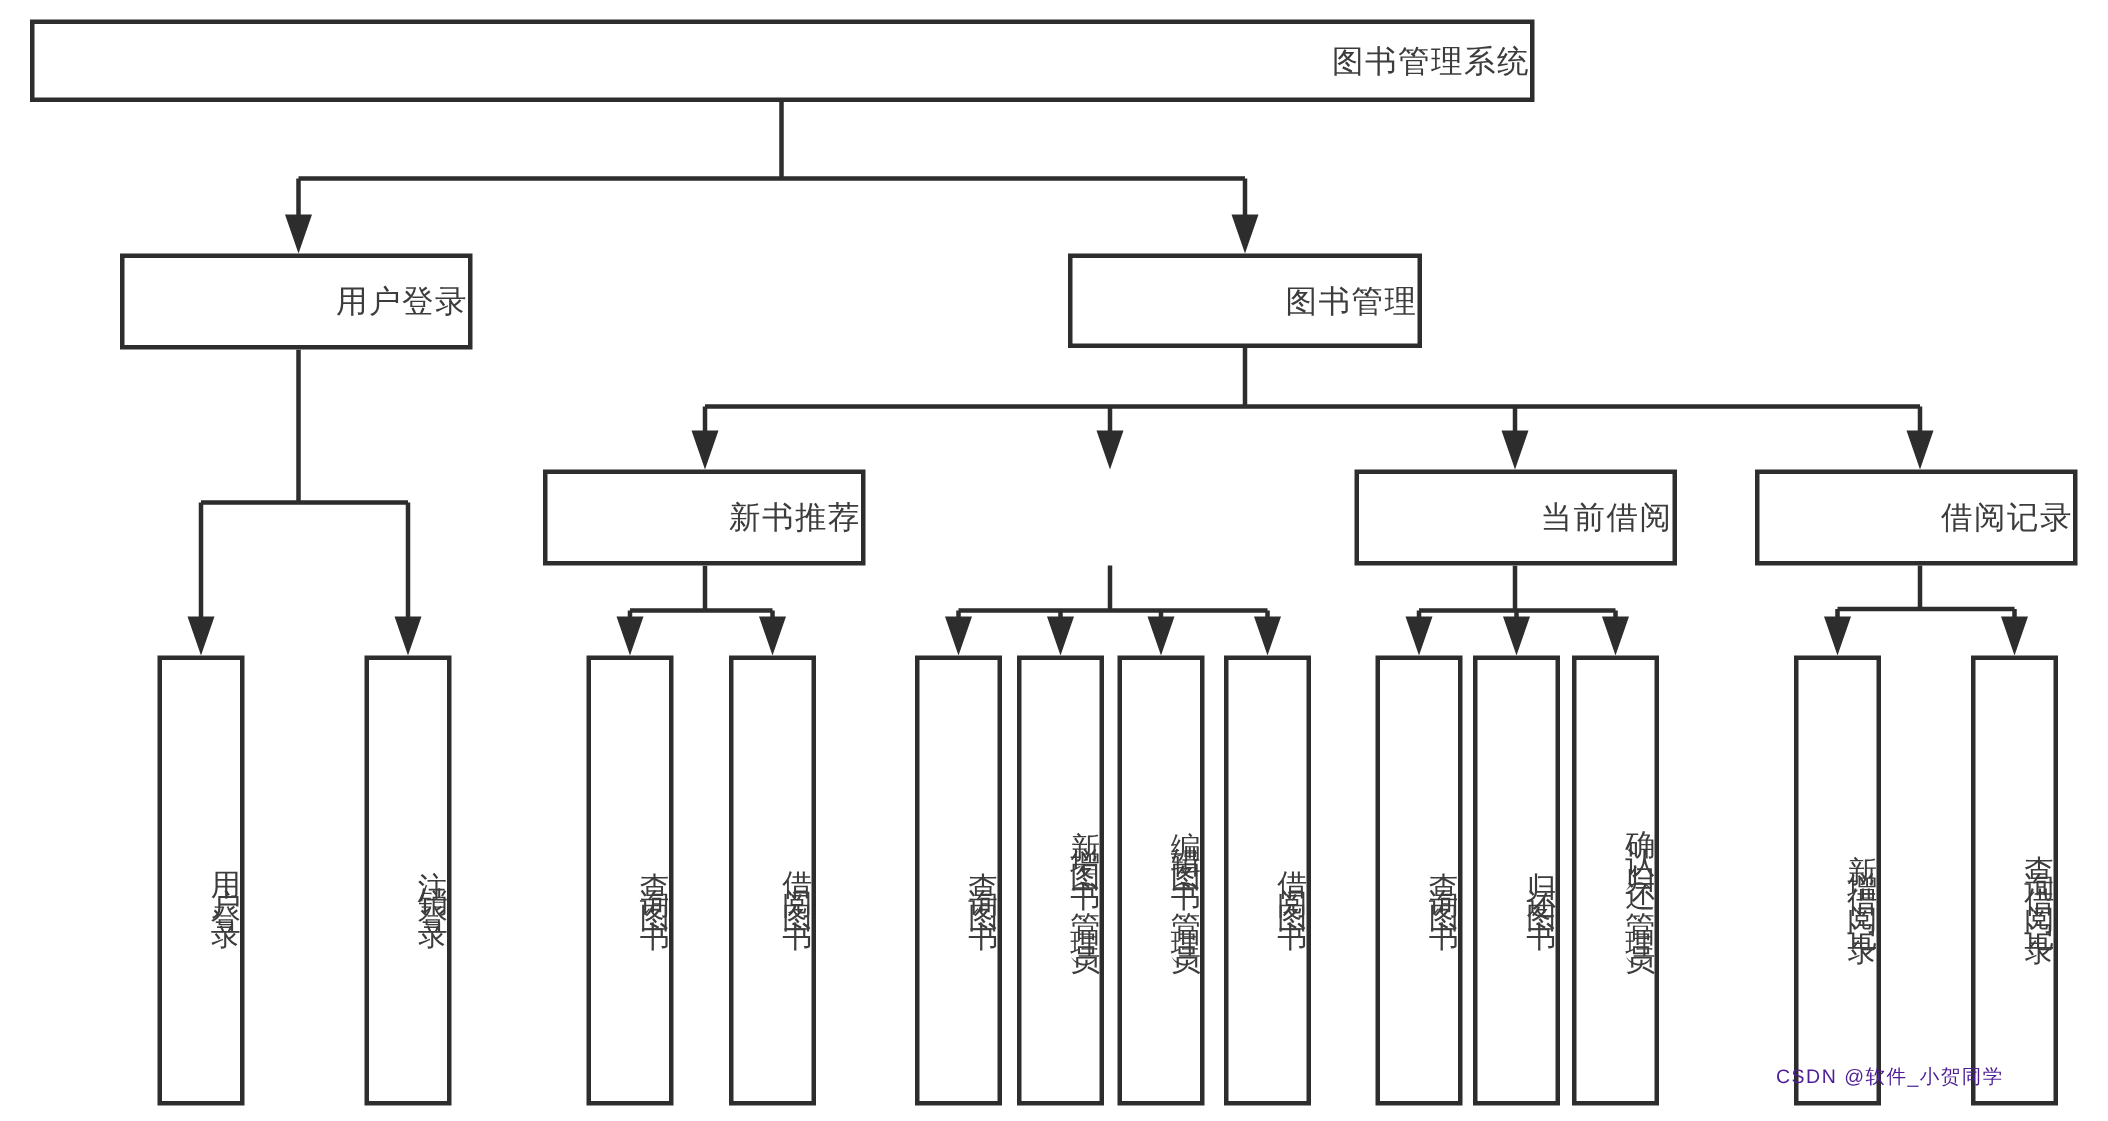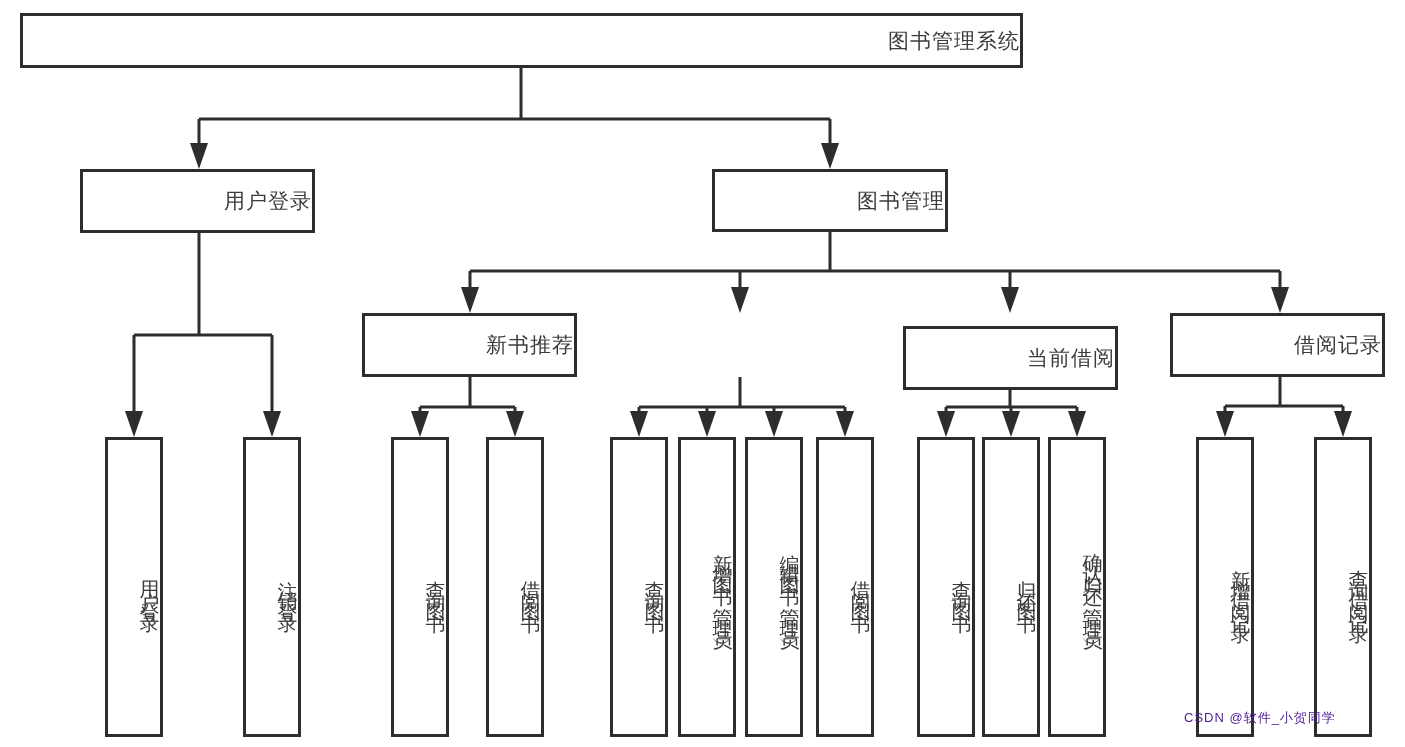--- a/index.html
+++ b/index.html
@@ -54,21 +54,21 @@
   <div class="box" style="left:80px;top:169px;width:235px;height:64px;">
     <span>用户登录</span>
   </div>
   <div class="box" style="left:712px;top:169px;width:236px;height:63px;">
     <span>图书管理</span>
   </div>
 
   <div class="box" style="left:362px;top:313px;width:215px;height:64px;">
     <span>新书推荐</span>
   </div>
-  <div class="box" style="left:903px;top:313px;width:215px;height:64px;margin-top:13px;">
+  <div class="box" style="left:903px;top:313px;width:215px;height:64px;">
     <span>当前借阅</span>
   </div>
   <div class="box" style="left:1170px;top:313px;width:215px;height:64px;padding-left:38px;">
     <span>借阅记录</span>
   </div>
 
   <div class="box leaf" style="left:105px;top:437px;width:58px;height:300px;">
     <span class="vtext">用户登录</span>
   </div>
   <div class="box leaf" style="left:243px;top:437px;width:58px;height:300px;">

